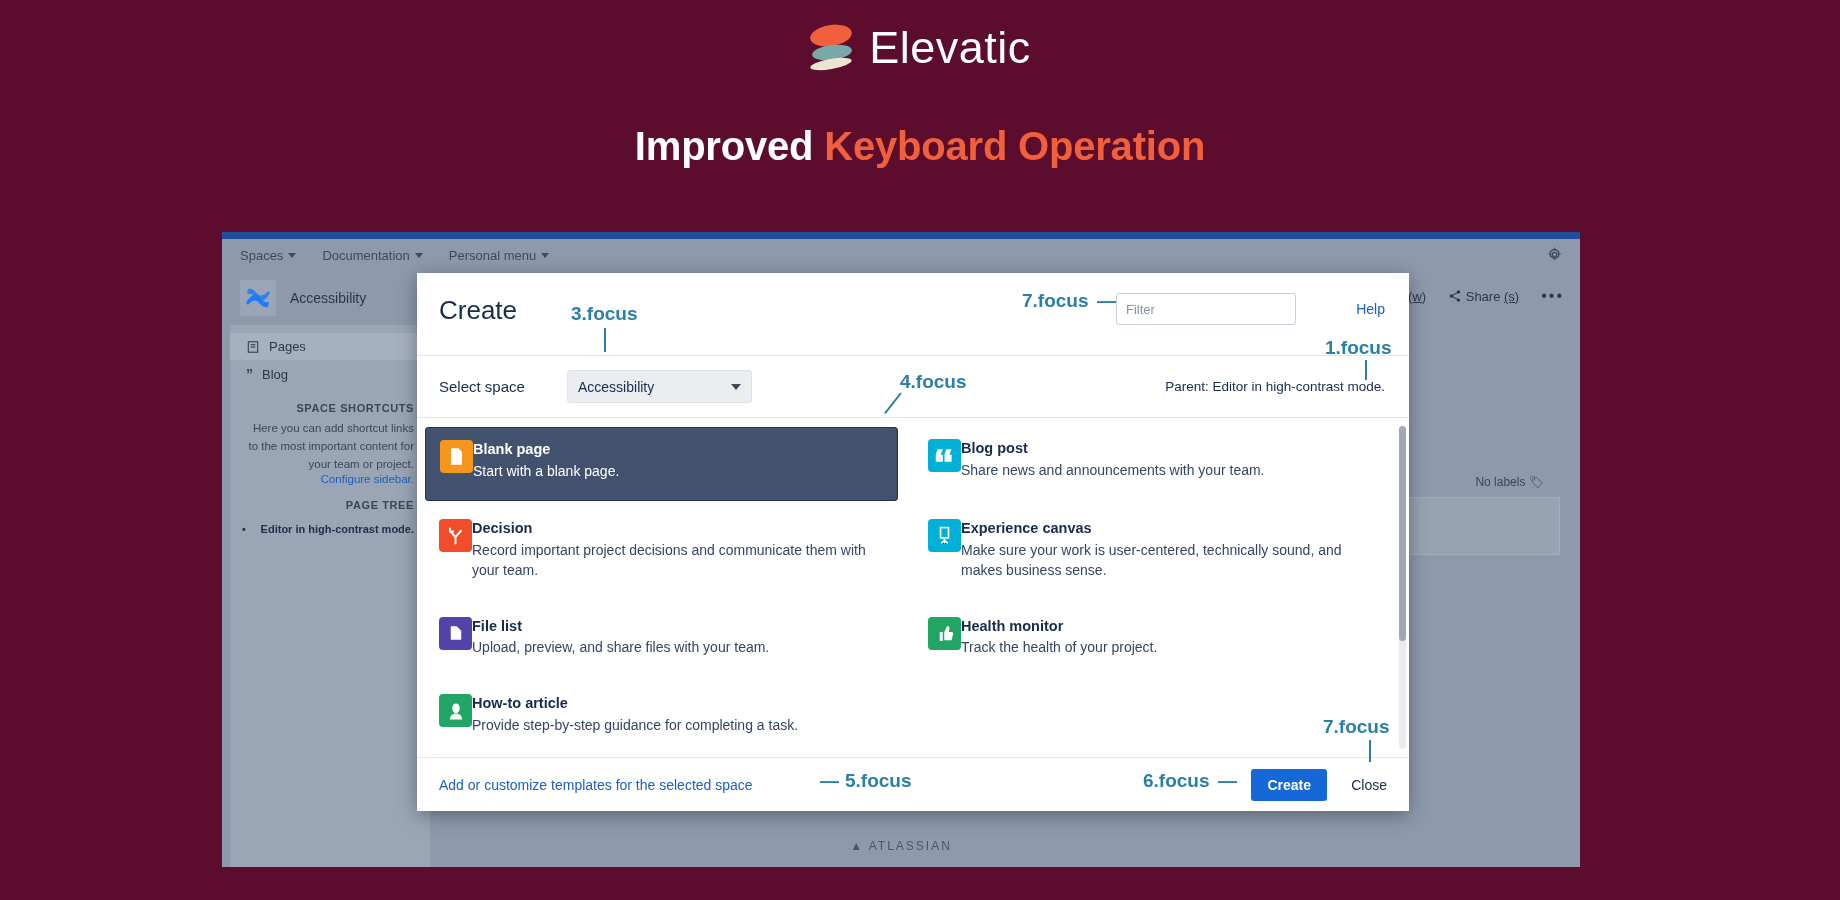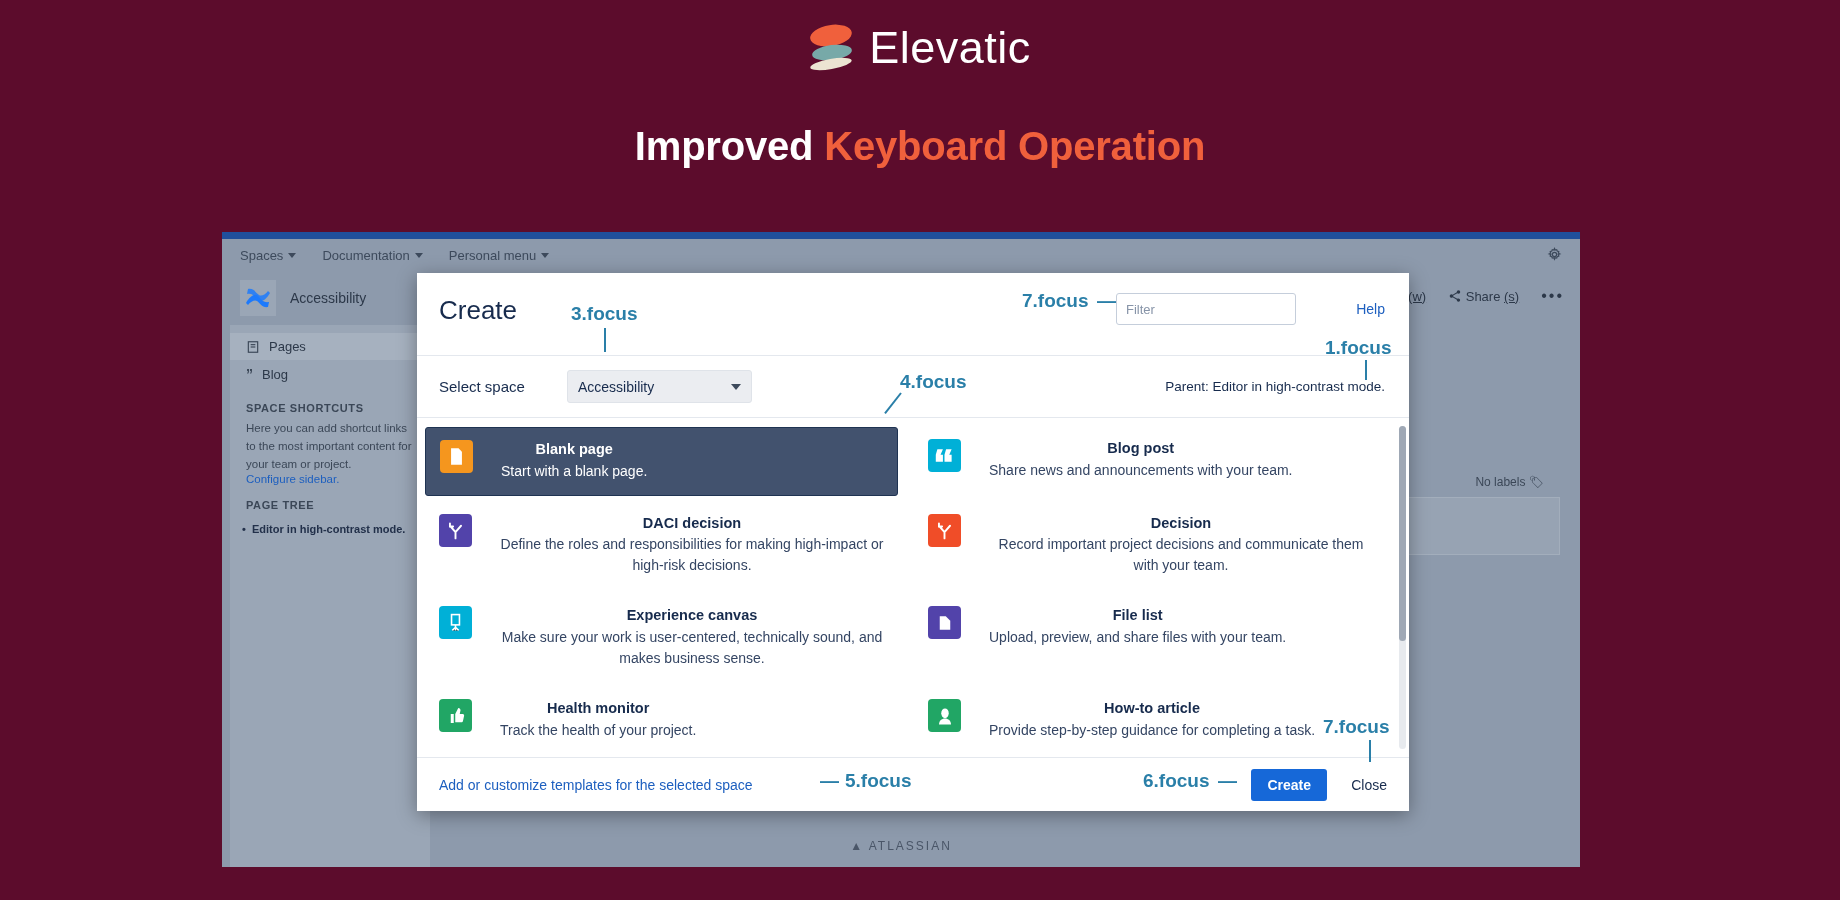--- a/index.html
+++ b/index.html
@@ -46,21 +46,21 @@
 
   
   .spacehdr { height: 54px; display: flex; align-items: center; padding: 0 18px; position: relative; }
   .space-logo { width: 36px; height: 36px; background: #9aa6b6; display: flex; align-items: center; justify-content: center; }
   .space-name { margin-left: 14px; font-size: 14px; color: #2c3849; }
   .hdr-actions { position: absolute; right: 16px; top: 16px; display: flex; align-items: center; gap: 22px; font-size: 13px; color: #2c3849; }
   .hdr-actions .k { text-decoration: underline; }
   .dots { letter-spacing: 2px; font-size: 16px; }
 
   
-  .sidebar { position: absolute; left: 8px; top: 93px; width: 200px; bottom: 0; background: #9aa6b6; padding: 8px 0 0 0; }
+  .sidebar { position: absolute; left: 8px; top: 93px; width: 200px; bottom: 0; background: #9aa6b6; padding: 8px 0 0 0; text-align: right; }
   .sb-row { display: flex; align-items: center; gap: 9px; padding: 6px 16px; font-size: 13px; color: #2c3849; }
   .sb-row.active { background: #a6b1bf; }
   .sb-label { font-size: 11px; font-weight: bold; letter-spacing: .6px; color: #3b4757; padding: 14px 16px 6px; }
   .sb-text { font-size: 11.5px; color: #3b4757; line-height: 1.55; padding: 0 16px; }
   .sb-link { color: #1d5fbf; font-size: 11.5px; padding: 0 16px; }
   .sb-tree { font-size: 11px; font-weight: bold; color: #22304a; padding: 6px 16px 0 22px; position: relative; }
   .sb-tree:before { content: "•"; position: absolute; left: 12px; }
 
   .atlassian {
     position: absolute; left: 0; right: 0; bottom: 14px; text-align: center;
@@ -93,21 +93,21 @@
     display: flex; align-items: center; padding: 0 10px; font-size: 14px; color: #172b4d;
   }
   .space-select .caret2 { position: absolute; right: 10px; width: 0; height: 0;
     border-left: 5px solid transparent; border-right: 5px solid transparent; border-top: 6px solid #3d4a5c; }
   .parent-note { position: absolute; right: 24px; font-size: 13.5px; color: #172b4d; }
 
   
   .dlg-body { flex: 1 1 auto; position: relative; overflow: hidden; border-top: 1px solid #e4e8ee; }
   .tpl-grid { position: absolute; inset: 0 14px 0 0; padding: 6px 0 0 0; display: grid; grid-template-columns: 1fr 1fr; }
   .tpl {
-    display: flex; gap: 28px; padding: 12px 14px; margin: 3px 8px; border-radius: 3px; align-items: flex-start; text-align: center;
+    display: flex; gap: 0; padding: 12px 14px; margin: 3px 8px; border-radius: 3px; align-items: flex-start;
   }
   .tpl.selected { background: #42526e; border: 1px solid #1f3352; }
   .tpl-icon { width: 33px; height: 33px; border-radius: 4px; flex: 0 0 auto; display: flex; align-items: center; justify-content: center; }
   .tpl-t { font-size: 14.5px; font-weight: bold; color: #172b4d; line-height: 1.3; }
   .tpl-d { font-size: 14px; color: #344563; line-height: 1.45; margin-top: 2px; }
   .tpl.selected .tpl-t, .tpl.selected .tpl-d { color: #ffffff; }
   .scrollbar { position: absolute; right: 3px; top: 8px; width: 7px; bottom: 8px; background: #e7eaee; border-radius: 4px; }
   .scrollthumb { position: absolute; top: 0; left: 0; width: 7px; height: 215px; background: #9fa8b5; border-radius: 4px; }
 
   .dlg-foot { height: 54px; flex: 0 0 auto; border-top: 1px solid #e4e8ee; position: relative; display: flex; align-items: center; }
@@ -254,31 +254,20 @@
               <svg width="19" height="17" viewBox="0 0 24 20">
                 <path fill="#fff" d="M3 2h7l-3 7h3v9H1V9zM14 2h7l-3 7h3v9h-9V9z"></path>
               </svg>
             </div>
             <div style="min-width:0">
               <div class="tpl-t">Blog post</div>
               <div class="tpl-d">Share news and announcements with your team.</div>
             </div>
           </div>
           <div class="tpl">
-            <div class="tpl-icon" style="background:#5243aa">
-              <svg width="19" height="19" viewBox="0 0 24 24">
-                <path fill="none" stroke="#fff" stroke-width="2.4" stroke-linecap="round" d="M12 22v-8l7-8M12 14L5 6M5 3v4h4"></path>
-              </svg>
-            </div>
-            <div style="min-width:0">
-              <div class="tpl-t">DACI decision</div>
-              <div class="tpl-d">Define the roles and responsibilities for making high-impact or high-risk decisions.</div>
-            </div>
-          </div>
-          <div class="tpl">
             <div class="tpl-icon" style="background:#f04d28">
               <svg width="19" height="19" viewBox="0 0 24 24">
                 <path fill="none" stroke="#fff" stroke-width="2.4" stroke-linecap="round" d="M12 22v-8l7-8M12 14L5 6M5 3v4h4"></path>
               </svg>
             </div>
             <div style="min-width:0">
               <div class="tpl-t">Decision</div>
               <div class="tpl-d">Record important project decisions and communicate them with your team.</div>
             </div>
           </div>

